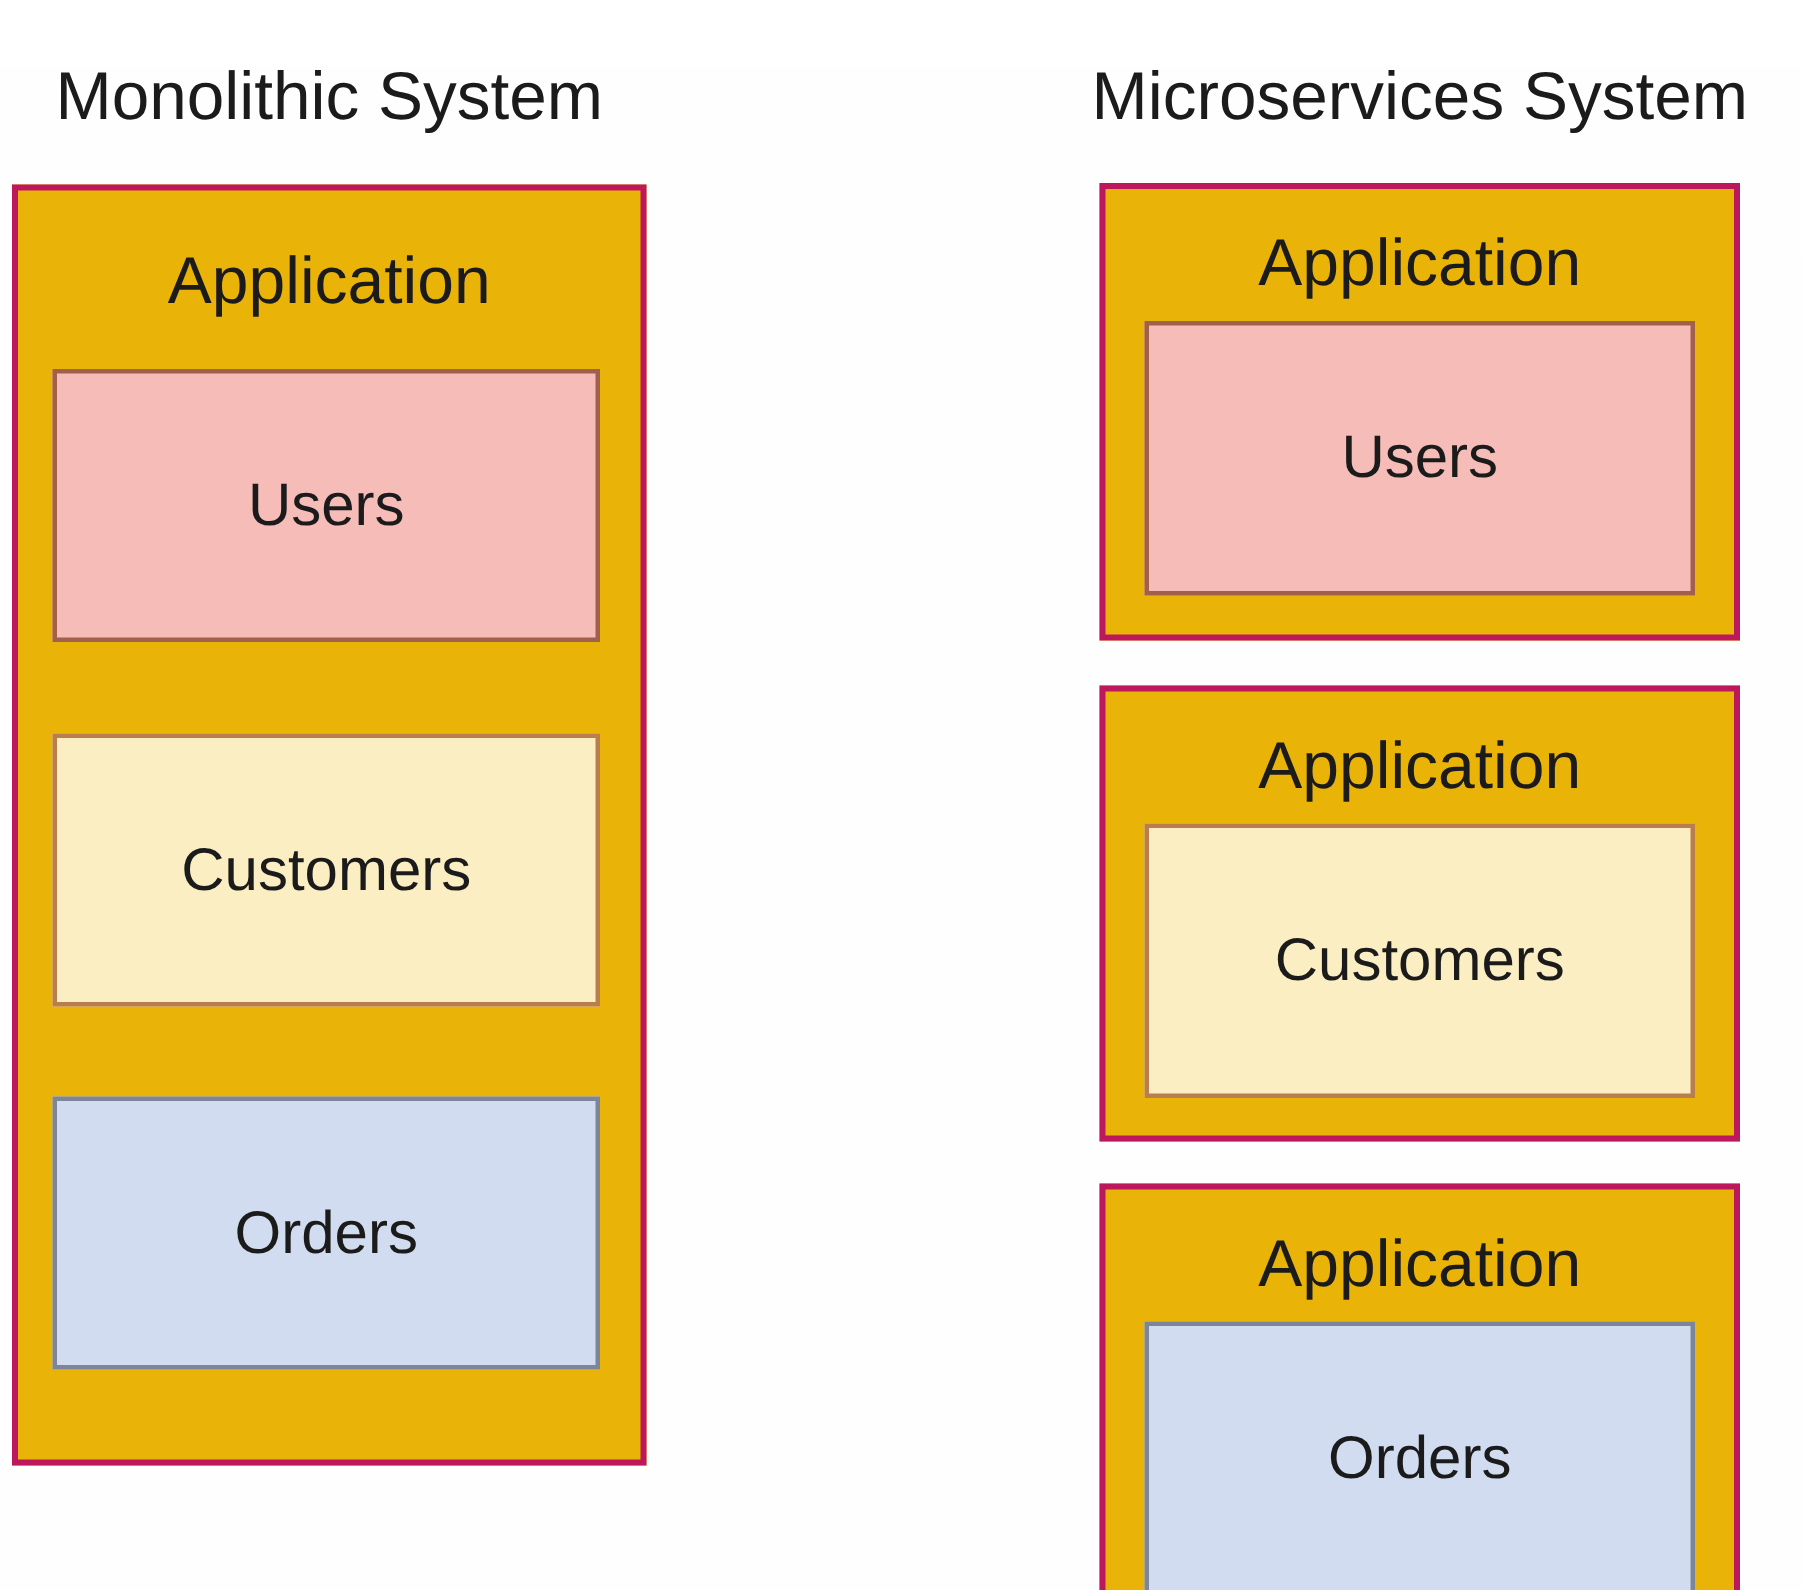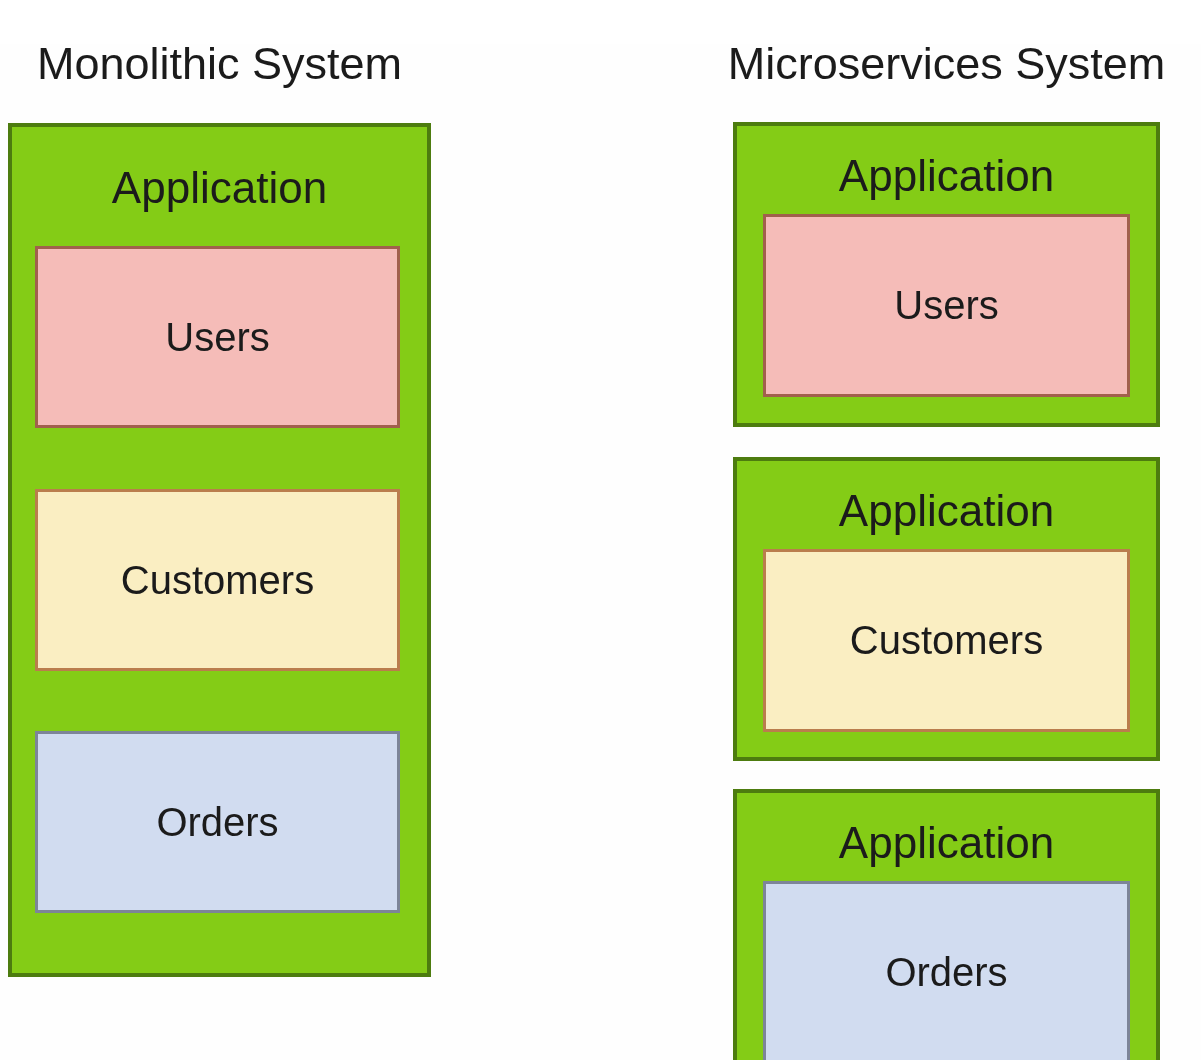--- a/index.html
+++ b/index.html
@@ -14,22 +14,22 @@
   }
   .sys-title{
     position:absolute;
     display:flex;justify-content:center;align-items:flex-start;
     white-space:nowrap;
     font-size:45px;line-height:52px;font-weight:400;
     letter-spacing:0px;
   }
   .outer-box{
     position:absolute;
-    background:#84cc16;
-    border:4px solid #4d7c0f;
+    background:#eab308;
+    border:4px solid #be185d;
     box-sizing:border-box;
   }
   .app-label{
     position:absolute;left:0;right:0;
     text-align:center;
     font-size:44px;font-weight:400;
     white-space:nowrap;
   }
   .module-box{
     position:absolute;

